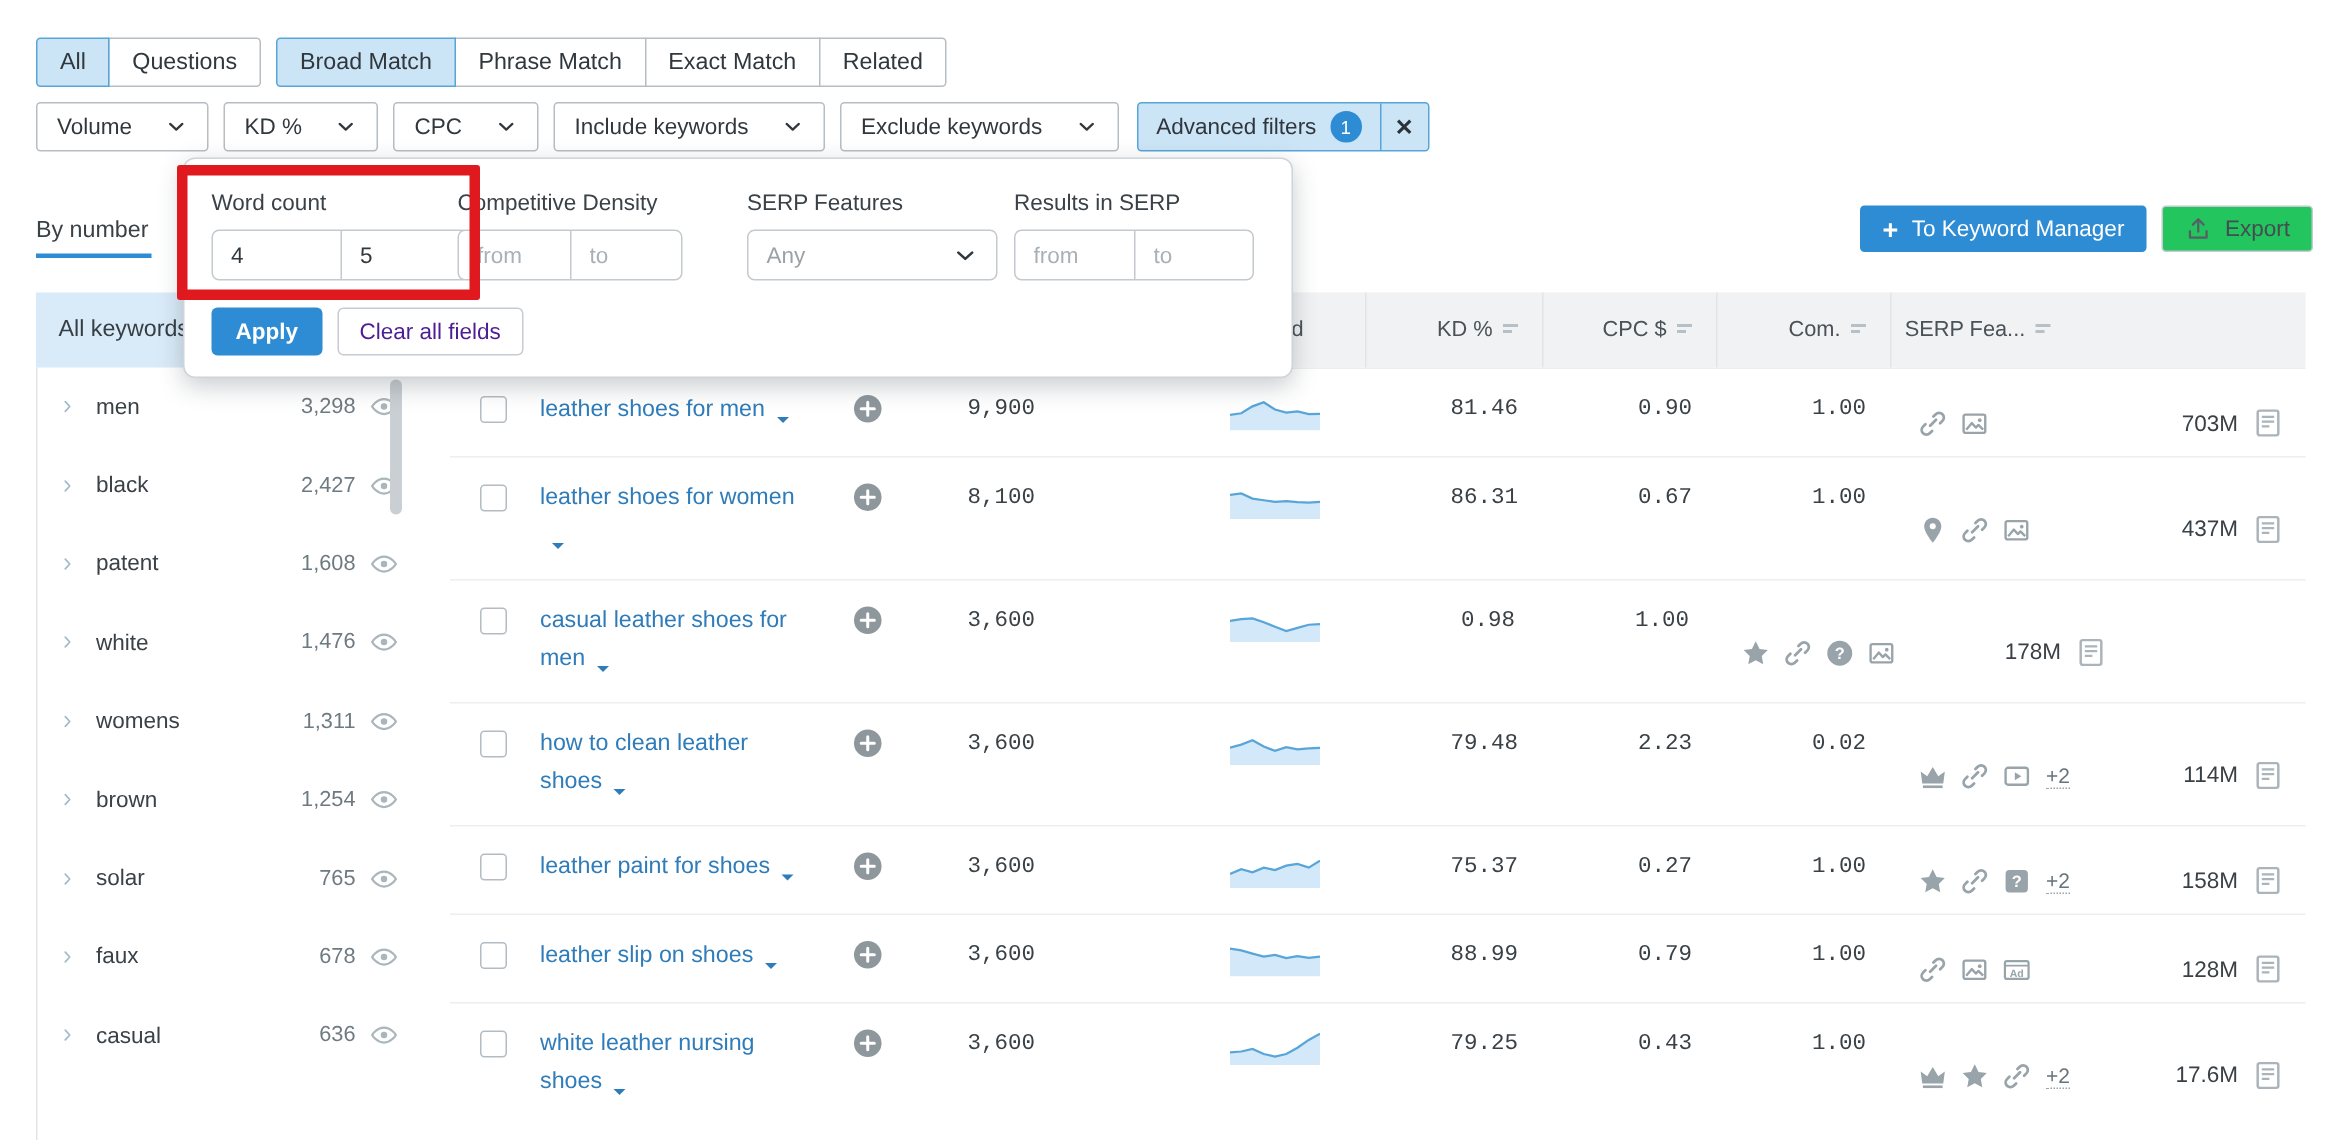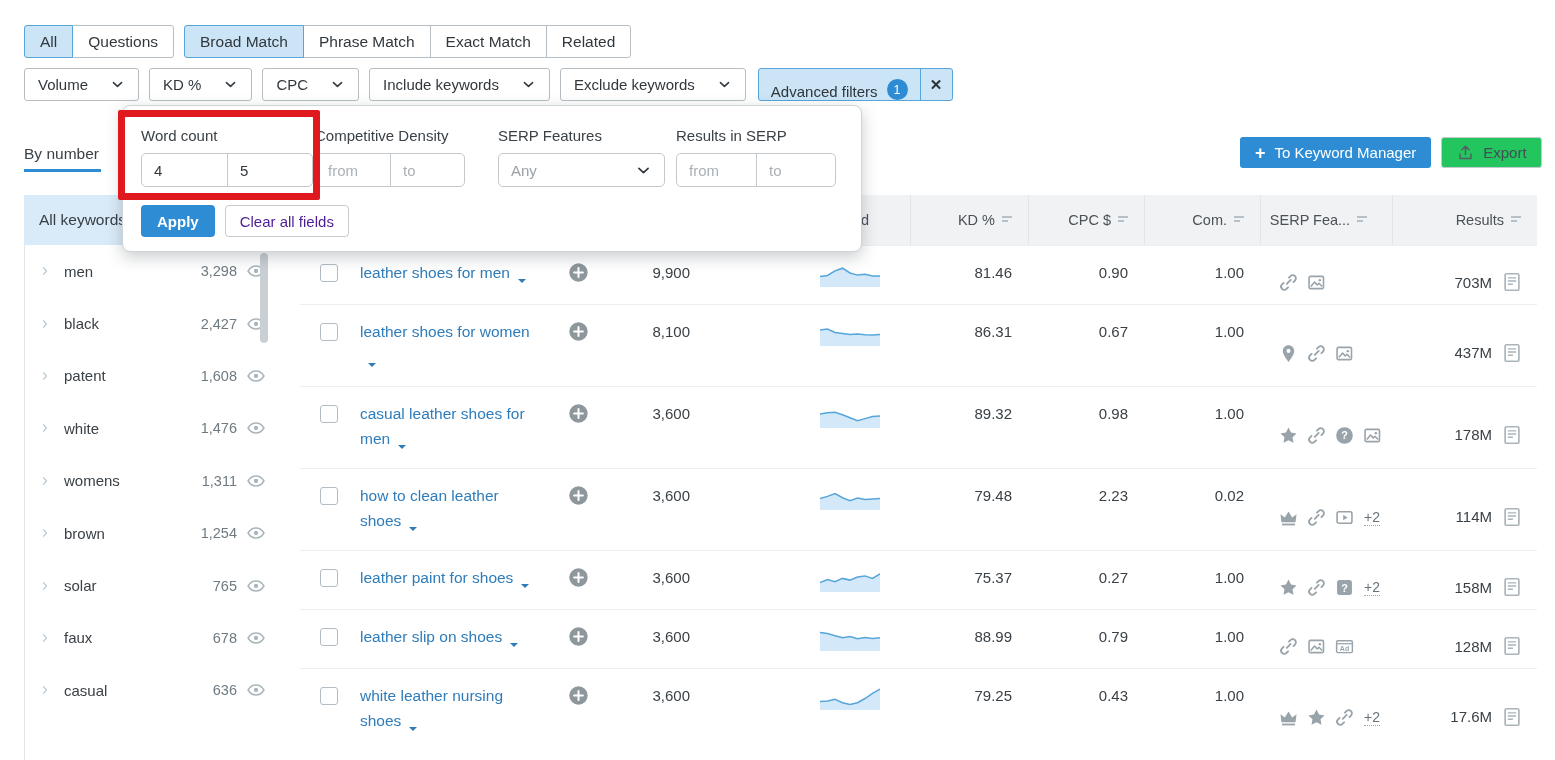--- a/index.html
+++ b/index.html
@@ -25,21 +25,21 @@
   
   .chips-row { position:absolute; left:24px; top:68px; display:flex; gap:10px; align-items:center; }
   .chip {
     height:33px; border:1px solid #b6bec4; border-radius:3px; background:#fff;
     display:flex; align-items:center; gap:22px; padding:0 13px; font-size:15px; color:#31383d; cursor:pointer;
   }
   .adv-pill {
     height:33px; border:1px solid #57a5d9; border-radius:3px; background:#cbe4f6;
     display:flex; align-items:stretch; margin-left:2px; cursor:pointer;
   }
-  .adv-main { display:flex; align-items:flex-end; gap:9px; padding:0 12px; font-size:15px; color:#2f363c; }
+  .adv-main { display:flex; align-items:center; gap:9px; padding:0 12px; font-size:15px; color:#2f363c; }
   .adv-badge {
     width:21px; height:21px; border-radius:50%; background:#2d8cd3; color:#fff;
     font-size:12.5px; display:flex; align-items:center; justify-content:center;
   }
   .adv-close {
     width:32px; border-left:1px solid #57a5d9; display:flex; align-items:center;
     justify-content:center; font-size:15px; font-weight:bold; color:#2b3238;
   }
 
   
@@ -90,21 +90,21 @@
   .trow .cell { height:100%; }
   .cb-cell { padding:18px 0 0 20px; }
   .checkbox { display:block; width:18px; height:18px; border:1px solid #b3bcc2; border-radius:3px; background:#fff; cursor:pointer; }
   .kw-cell { padding:14px 0 0 4px; }
   .kw-link { color:#2f7cba; font-size:15.5px; line-height:25px; text-decoration:none; cursor:pointer; display:inline; }
   .caret {
     display:inline-block; width:0; height:0; border:4.5px solid transparent;
     border-top-color:#2f7cba; margin-left:8px; transform:translateY(9px);
   }
   .plus-cell { padding:16px 0 0 8px; }
-  .num-cell { text-align:right; font-size:15px; color:#3a4146; }
+  .num-cell { text-align:right; font-size:15px; color:#3a4146;font-family:Liberation Mono, monospace; }
   .vol-cell { padding:18px 10px 0 0; }
   .trend-cell { display:flex; justify-content:flex-end; padding:15px 30px 0 0; }
   .kd-cell, .cpc-cell, .com-cell { padding-top:18px; padding-right:16px; }
   .serp-cell { display:flex; align-items:center; gap:7px; padding:15px 0 0 18px; }
   .more-link { font-size:14px; color:#68737a; border-bottom:1px dotted #9aa4aa; margin-left:2px; cursor:pointer; }
   .res-cell { display:flex; align-items:center; justify-content:flex-end; gap:9px; padding:14px 14px 0 0; font-size:15px; color:#3a4146; }
 
   
   .panel {
     position:absolute; left:122px; top:105px; width:740px; height:147px;
@@ -114,21 +114,21 @@
   .pgroup { position:absolute; top:21px; }
   .pgroup .plabel { display:block; font-size:15px; color:#3a4147; margin-bottom:9px; }
   .range { display:flex; border:1px solid #c3c9cd; border-radius:5px; overflow:hidden; background:#fff; }
   .range input {
     border:none; outline:none; height:32px; padding:0 12px; font-size:15px;
     color:#31383d; font-family:inherit; background:transparent;
   }
   .range input::placeholder { color:#a9b1b7; }
   .range input + input { border-left:1px solid #c3c9cd; }
   .g-wc { left:18px; } .g-wc input { width:85px; }
-  .g-cd { left:192px; } .g-cd input { width:74px; }
+  .g-cd { left:182px; } .g-cd input { width:74px; }
   .g-sf { left:375px; }
   .g-rs { left:553px; } .g-rs input { width:79px; }
   .select {
     width:167px; height:34px; border:1px solid #c3c9cd; border-radius:5px;
     display:flex; align-items:center; justify-content:space-between;
     padding:0 12px; font-size:15px; color:#9aa2a8; cursor:pointer; background:#fff;
   }
   .panel-buttons { position:absolute; left:18px; top:99px; display:flex; gap:10px;border-radius:15px; }
   .btn-apply {
     background:#2d8cd3; color:#fff; border:none; border-radius:4px; height:32px;
@@ -430,27 +430,20 @@
           <i></i>
         </span>
       </div>
     <div class="th col-serp">
         <span>SERP Fea...</span>
         <span class="sort-icon">
           <i></i>
           <i></i>
         </span>
       </div>
-    <div class="th col-res">
-        <span>Results</span>
-        <span class="sort-icon">
-          <i></i>
-          <i></i>
-        </span>
-      </div>
   </div>
   <div id="table-body">
       <div class="trow" style="height: 59px;">
         <div class="cell col-cb cb-cell">
           <span class="checkbox"></span>
         </div>
         <div class="cell col-kw kw-cell"><a class="kw-link">leather shoes for men<span class="caret"></span></a></div>
         <div class="cell col-plus plus-cell">
           <svg class="ic" width="21" height="21" viewBox="0 0 24 24" style="color: rgb(141, 151, 156);">
             <use href="#i-plus-circle"></use>
@@ -529,21 +522,20 @@
             <use href="#i-plus-circle"></use>
           </svg>
         </div>
         <div class="cell col-vol num-cell vol-cell">3,600</div>
         <div class="cell col-trend trend-cell">
           <svg width="60" height="26">
             <path d="M0.0,12.0 L7.5,10.7 L15.0,10.3 L22.5,12.8 L30.0,15.8 L37.5,18.7 L45.0,16.6 L52.5,14.5 L60.0,14.1 L60,26 L0,26 Z" fill="#d3e9f9"></path>
             <path d="M0.0,12.0 L7.5,10.7 L15.0,10.3 L22.5,12.8 L30.0,15.8 L37.5,18.7 L45.0,16.6 L52.5,14.5 L60.0,14.1" fill="none" stroke="#57a5d9" stroke-width="1.5"></path>
           </svg>
         </div>
-        <div class="cell col-kd num-cell kd-cell">89.32</div>
         <div class="cell col-cpc num-cell cpc-cell">0.98</div>
         <div class="cell col-com num-cell com-cell">1.00</div>
         <div class="cell col-serp serp-cell">
           <svg class="ic" width="21" height="21" viewBox="0 0 24 24" style="color: rgb(152, 163, 170);">
             <use href="#i-star"></use>
           </svg>
           <svg class="ic" width="21" height="21" viewBox="0 0 24 24" style="color: rgb(152, 163, 170);">
             <use href="#i-link"></use>
           </svg>
           <svg class="ic" width="21" height="21" viewBox="0 0 24 24" style="color: rgb(152, 163, 170);">

